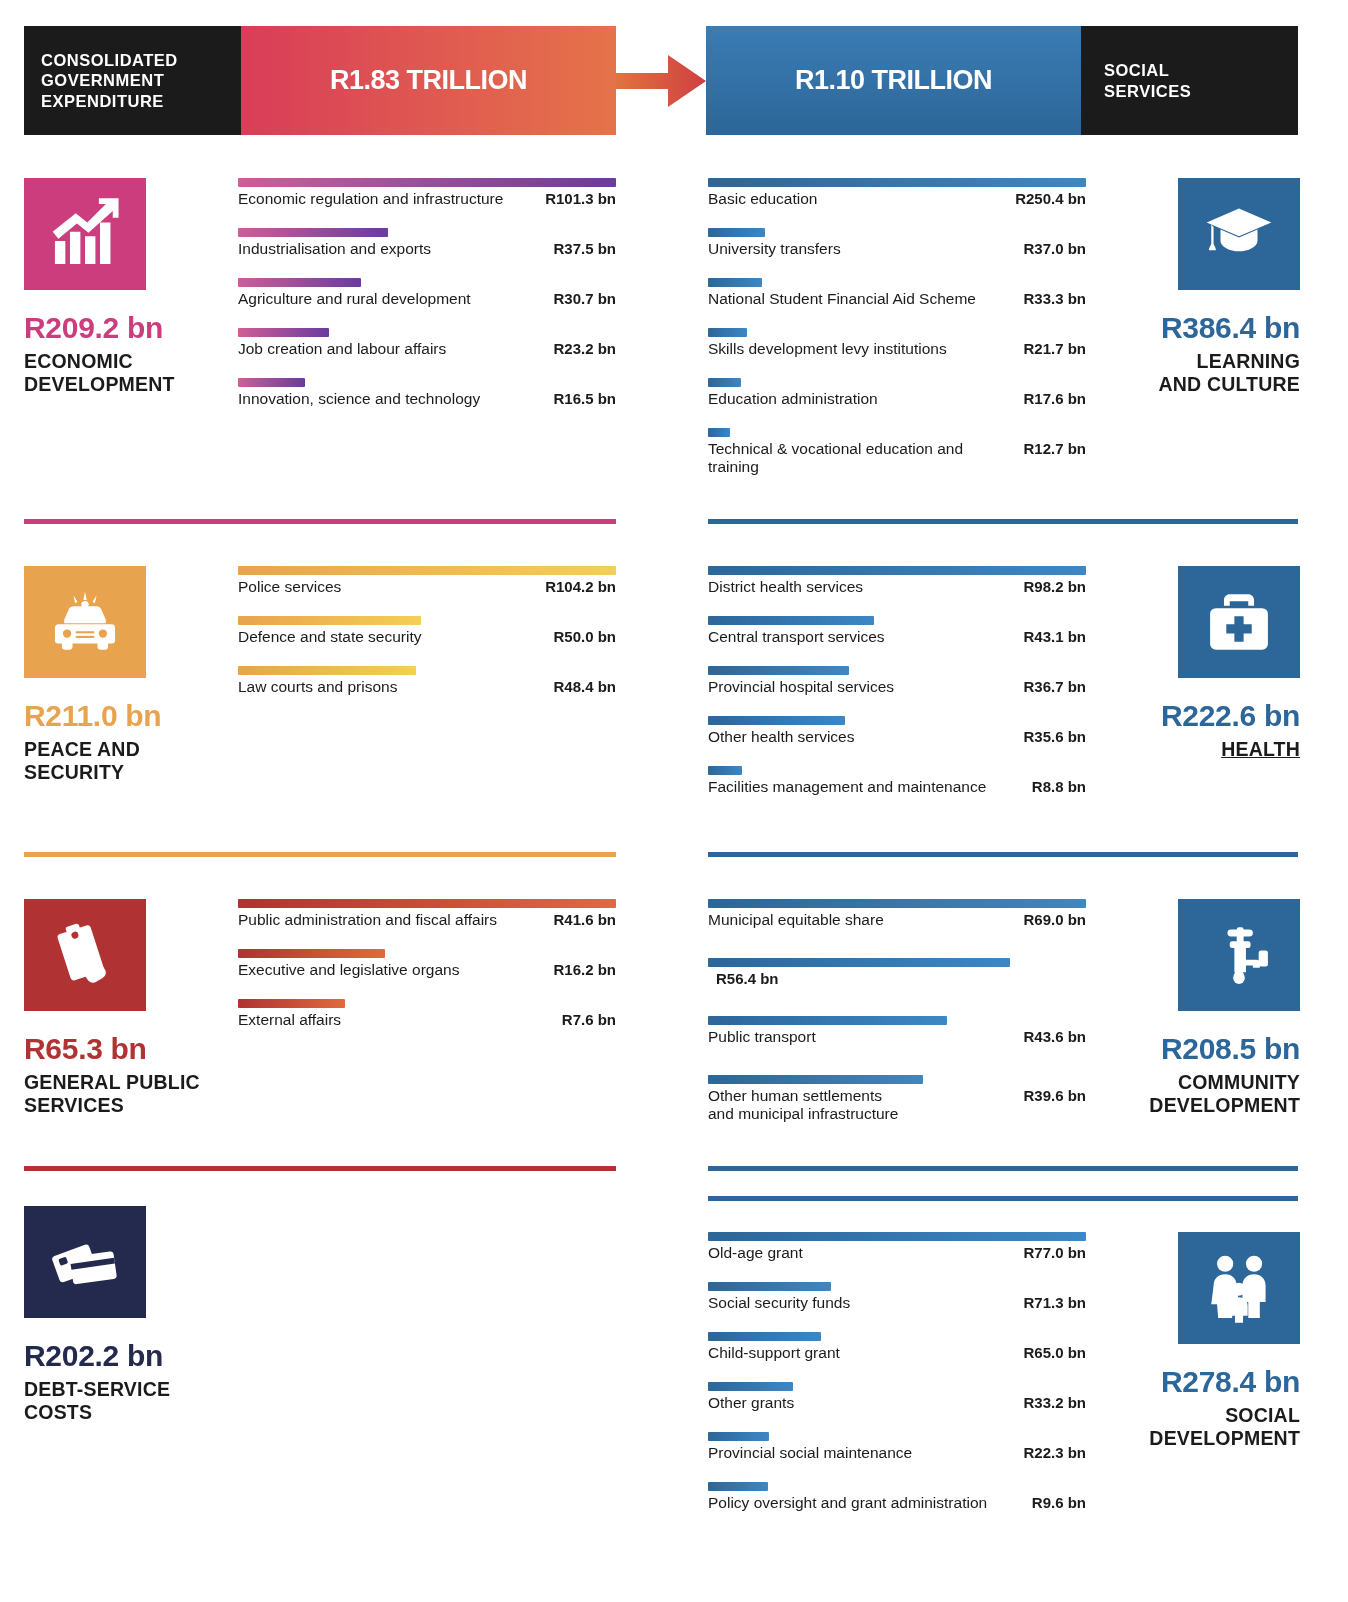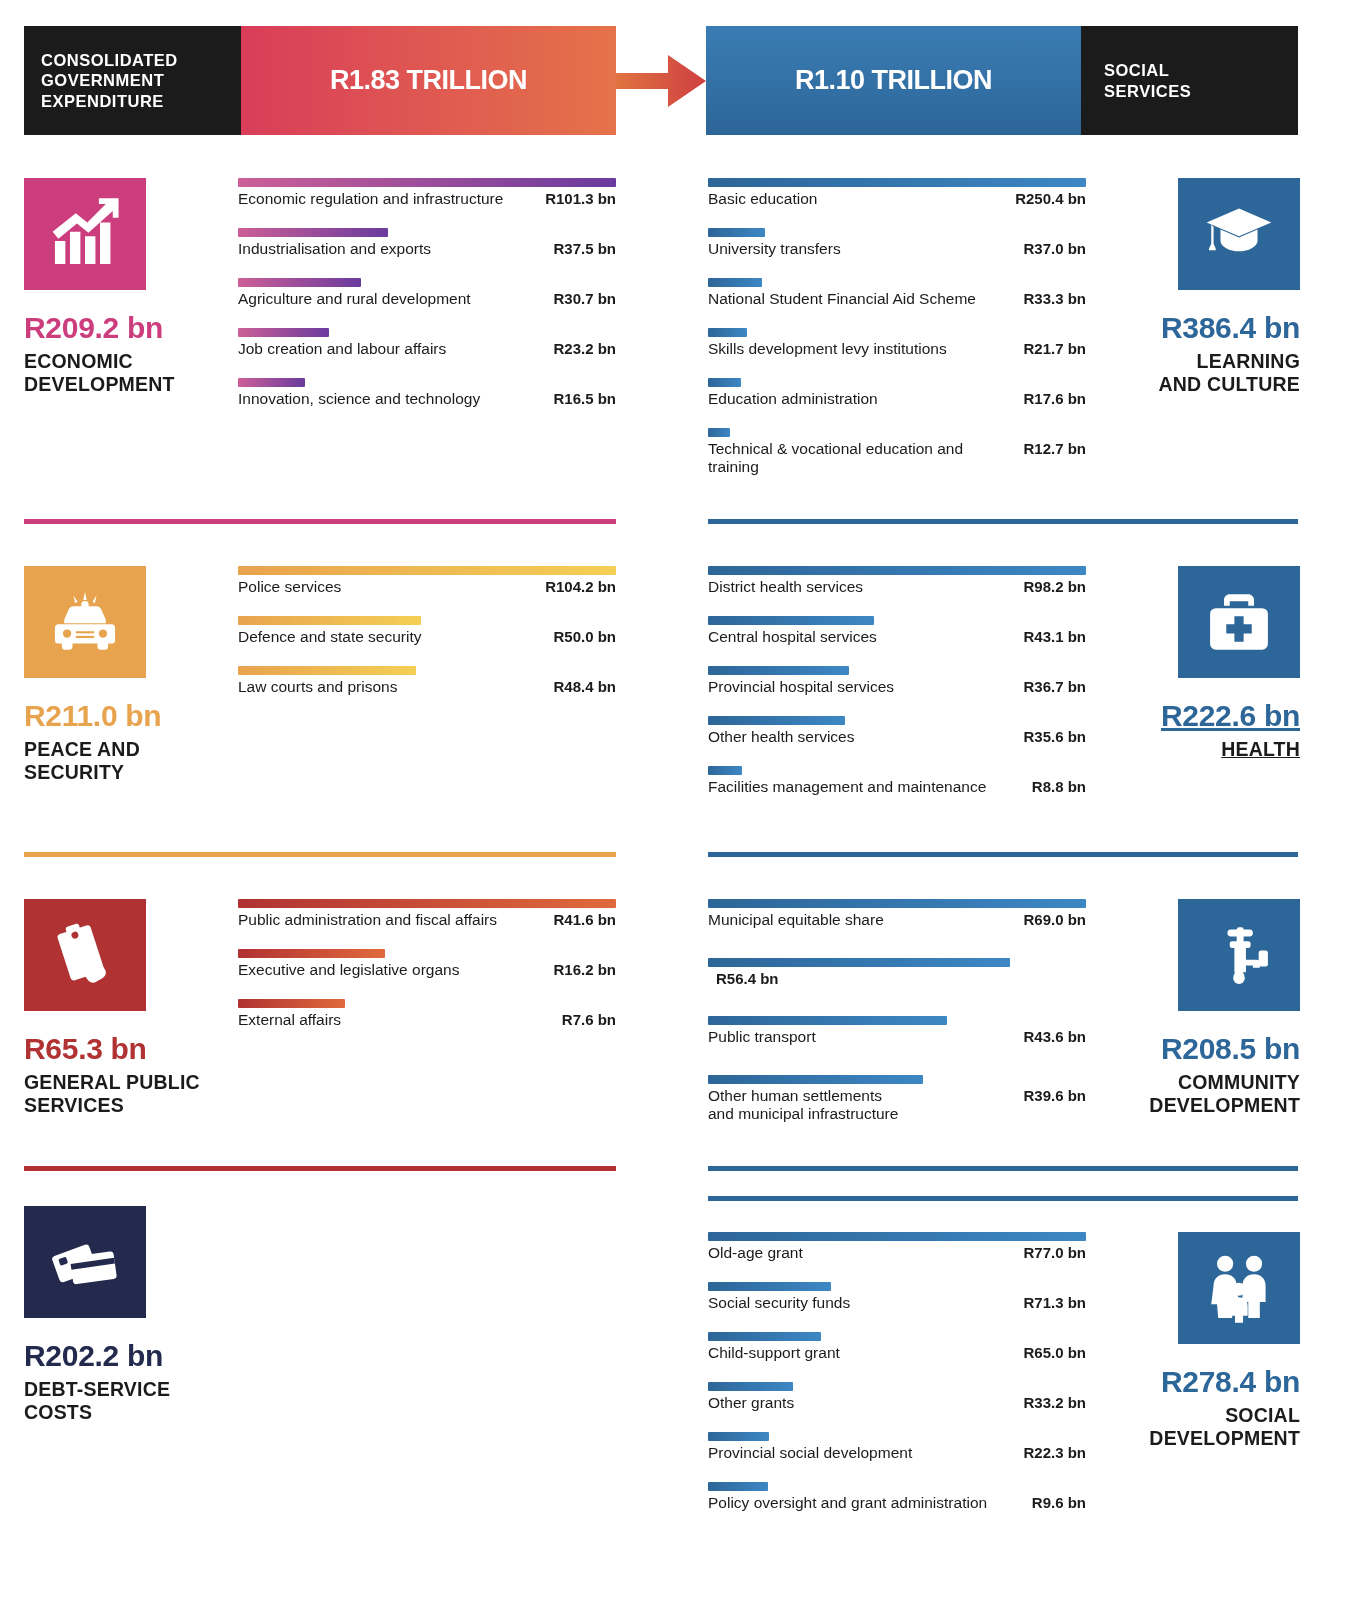--- a/index.html
+++ b/index.html
@@ -309,21 +309,21 @@
         <div class="row" style="margin-top: 0px;">
           <div class="bar" title="R98.2 bn" style="width: 378px; background: linear-gradient(90deg, rgb(45, 102, 152) 0%, rgb(61, 135, 196) 100%);"></div>
           <div class="rowline">
             <div class="rname">District health services</div>
             <div class="rval">R98.2 bn</div>
           </div>
         </div>
         <div class="row" style="margin-top: 20px;">
           <div class="bar" title="R43.1 bn" style="width: 166.32px; background: linear-gradient(90deg, rgb(45, 102, 152) 0%, rgb(61, 135, 196) 100%);"></div>
           <div class="rowline">
-            <div class="rname">Central hospital services</div>
+            <div class="rname">Central transport services</div>
             <div class="rval">R43.1 bn</div>
           </div>
         </div>
         <div class="row" style="margin-top: 20px;">
           <div class="bar" title="R36.7 bn" style="width: 141.372px; background: linear-gradient(90deg, rgb(45, 102, 152) 0%, rgb(61, 135, 196) 100%);"></div>
           <div class="rowline">
             <div class="rname">Provincial hospital services</div>
             <div class="rval">R36.7 bn</div>
           </div>
         </div>
@@ -343,21 +343,21 @@
         </div>
       </div>
       <div class="idcol side-right" style="margin-left: auto;">
         <div class="icon-box" style="background: rgb(45, 102, 152);">
           <svg viewBox="0 0 64 64">
             <path d="M24 8h16c2.8 0 5 2.2 5 5v5h-5v-4H24v4h-5v-5c0-2.8 2.2-5 5-5z"></path>
             <rect x="7" y="20" width="50" height="36" rx="5"></rect>
             <path d="M28 27h8v7h7v8h-7v7h-8v-7h-7v-8h7z" fill="#2d6698"></path>
           </svg>
         </div>
-        <div class="tot-amount" style="color: rgb(45, 102, 152); margin-top: 22px; text-decoration: underline;">R222.6 bn</div>
+        <div class="tot-amount" style="color: rgb(45, 102, 152); margin-top: 22px;">R222.6 bn</div>
         <div class="tot-label" style="margin-top: 6px; text-decoration: underline;">HEALTH</div>
       </div>
     </div>
     <div class="blk sec sec-r" style="position: absolute; top: 899px; left: 0px; width: 100%;">
       <div class="rows" style="width: 378px; flex: 0 0 378px;">
         <div class="row" style="margin-top: 0px;">
           <div class="bar" title="R69.0 bn" style="width: 378px; background: linear-gradient(90deg, rgb(45, 102, 152) 0%, rgb(61, 135, 196) 100%);"></div>
           <div class="rowline">
             <div class="rname">Municipal equitable share</div>
             <div class="rval">R69.0 bn</div>
@@ -425,21 +425,21 @@
         <div class="row" style="margin-top: 20px;">
           <div class="bar" title="R33.2 bn" style="width: 85.05px; background: linear-gradient(90deg, rgb(45, 102, 152) 0%, rgb(61, 135, 196) 100%);"></div>
           <div class="rowline">
             <div class="rname">Other grants</div>
             <div class="rval">R33.2 bn</div>
           </div>
         </div>
         <div class="row" style="margin-top: 20px;">
           <div class="bar" title="R22.3 bn" style="width: 61.236px; background: linear-gradient(90deg, rgb(45, 102, 152) 0%, rgb(61, 135, 196) 100%);"></div>
           <div class="rowline">
-            <div class="rname">Provincial social development</div>
+            <div class="rname">Provincial social maintenance</div>
             <div class="rval">R22.3 bn</div>
           </div>
         </div>
         <div class="row" style="margin-top: 20px;">
           <div class="bar" title="R9.6 bn" style="width: 59.724px; background: linear-gradient(90deg, rgb(45, 102, 152) 0%, rgb(61, 135, 196) 100%);"></div>
           <div class="rowline">
             <div class="rname">Policy oversight and grant administration</div>
             <div class="rval">R9.6 bn</div>
           </div>
         </div>

